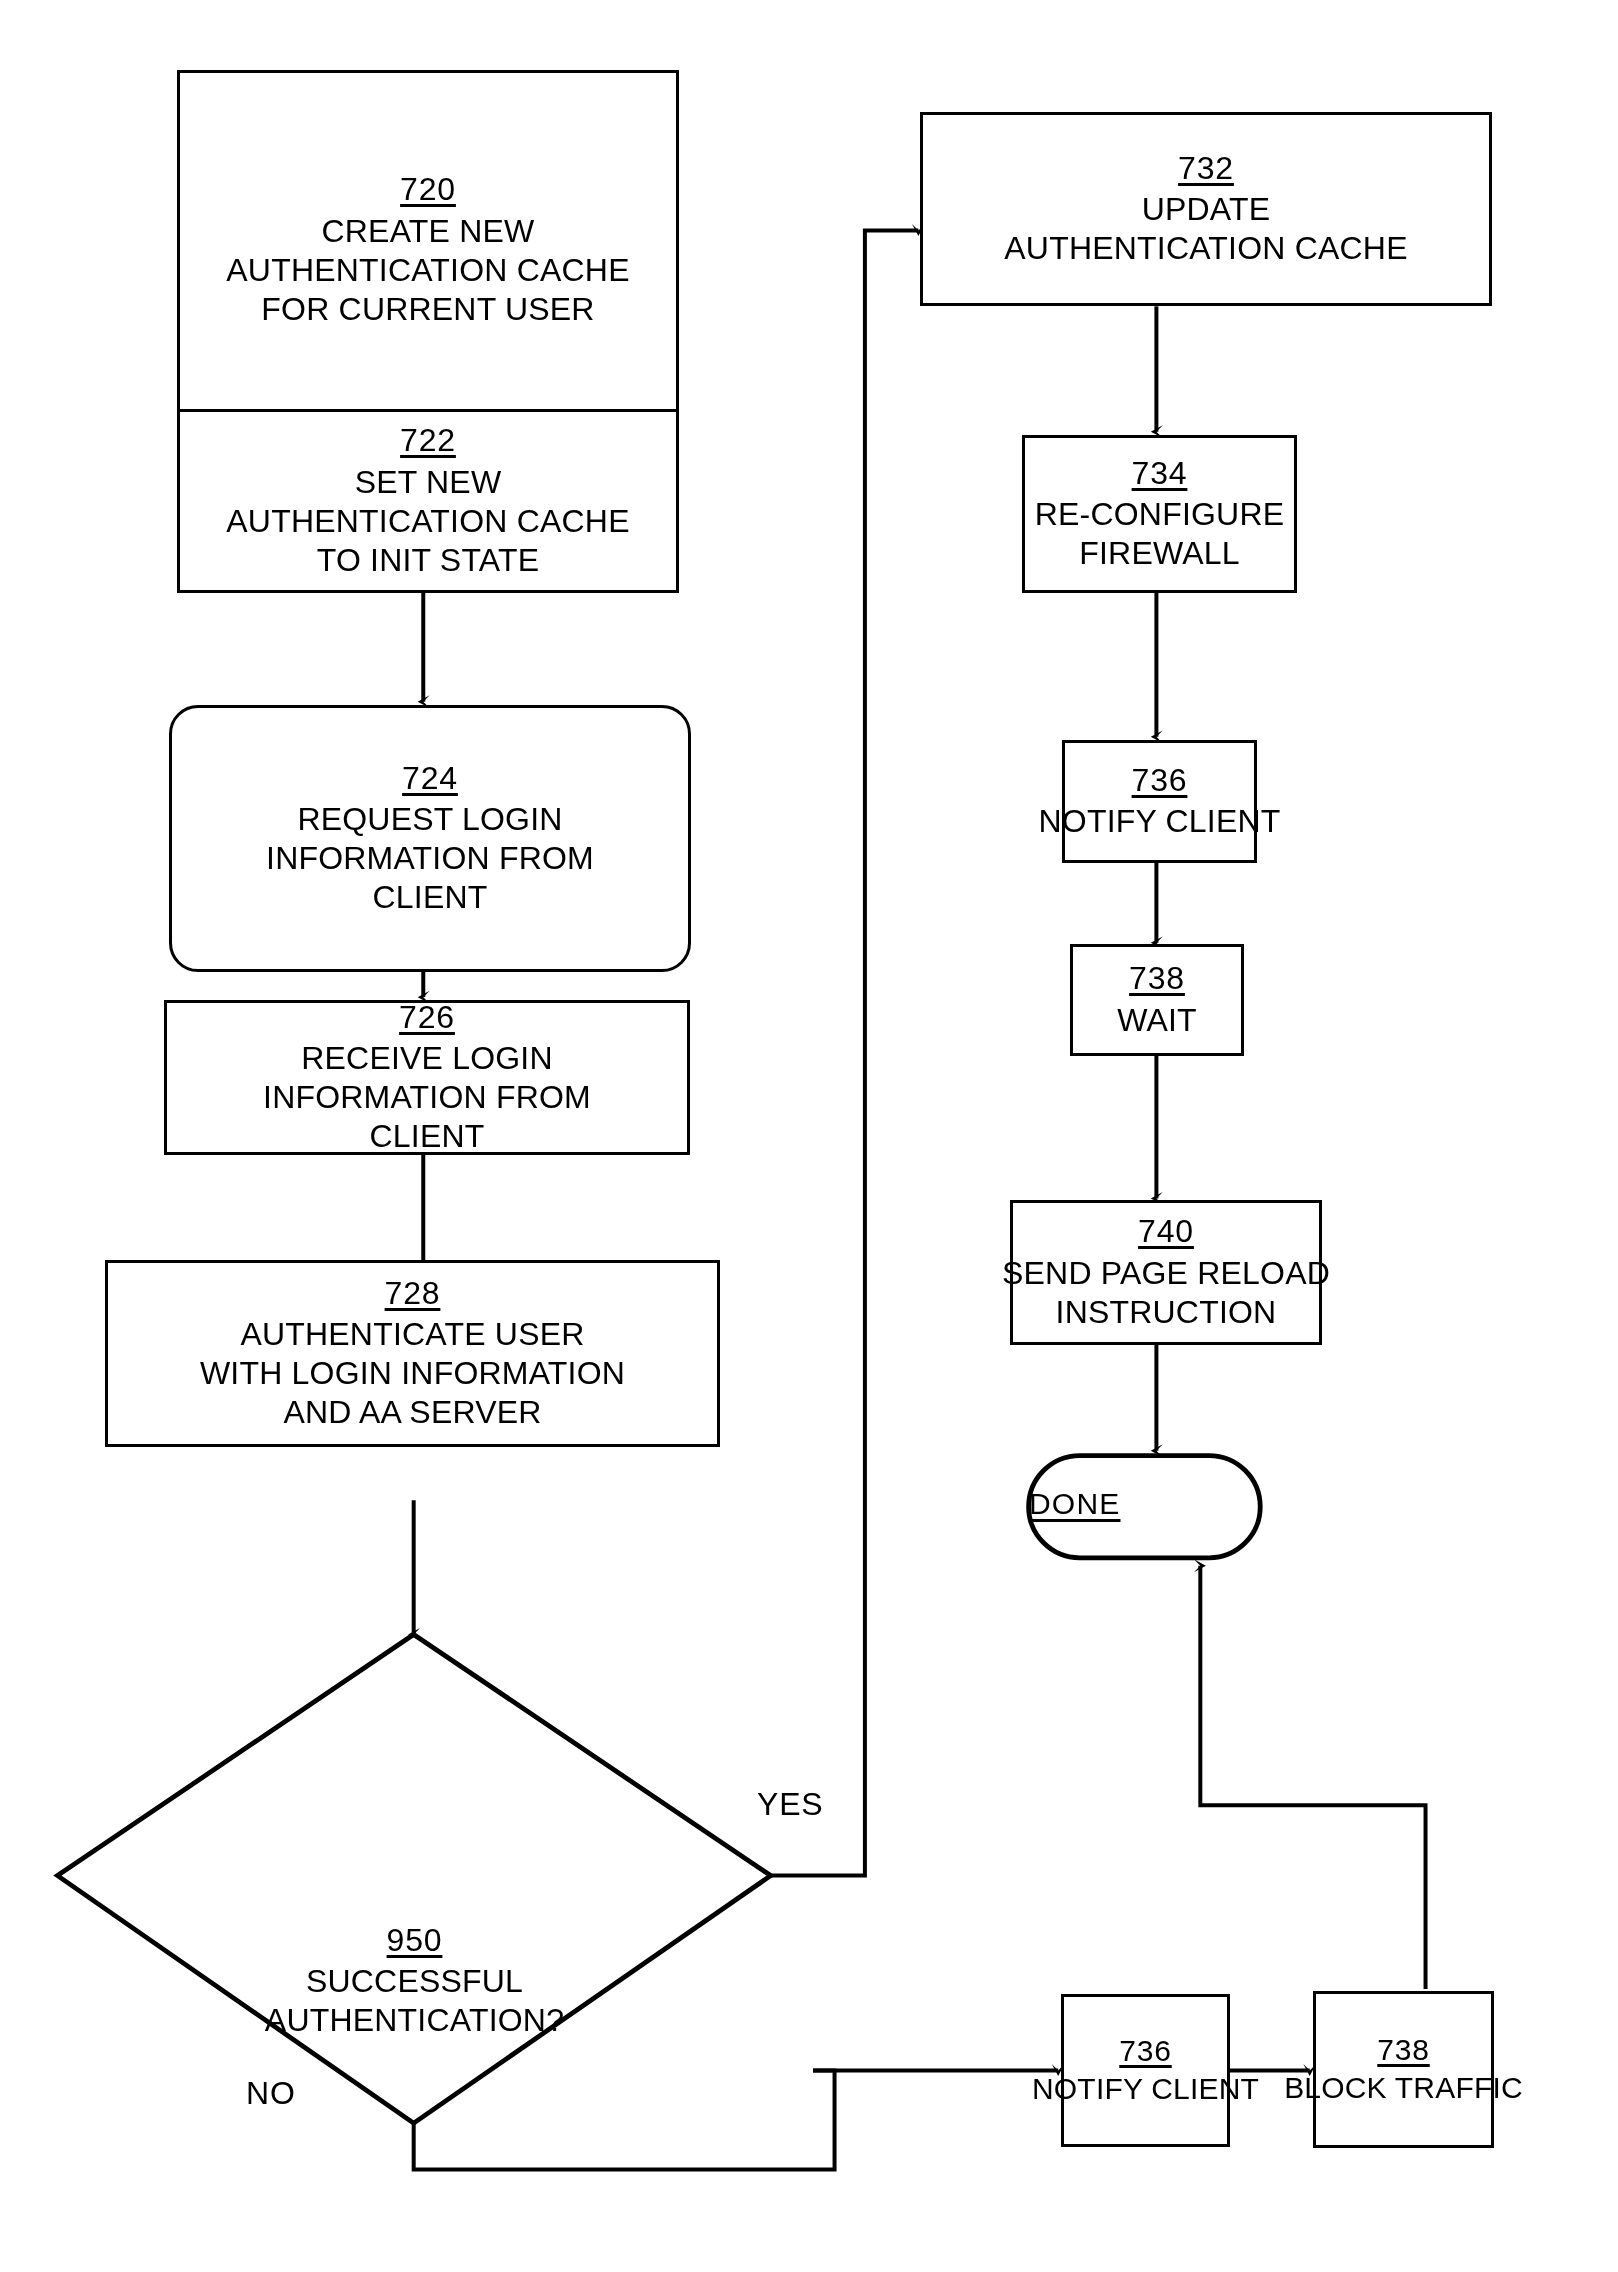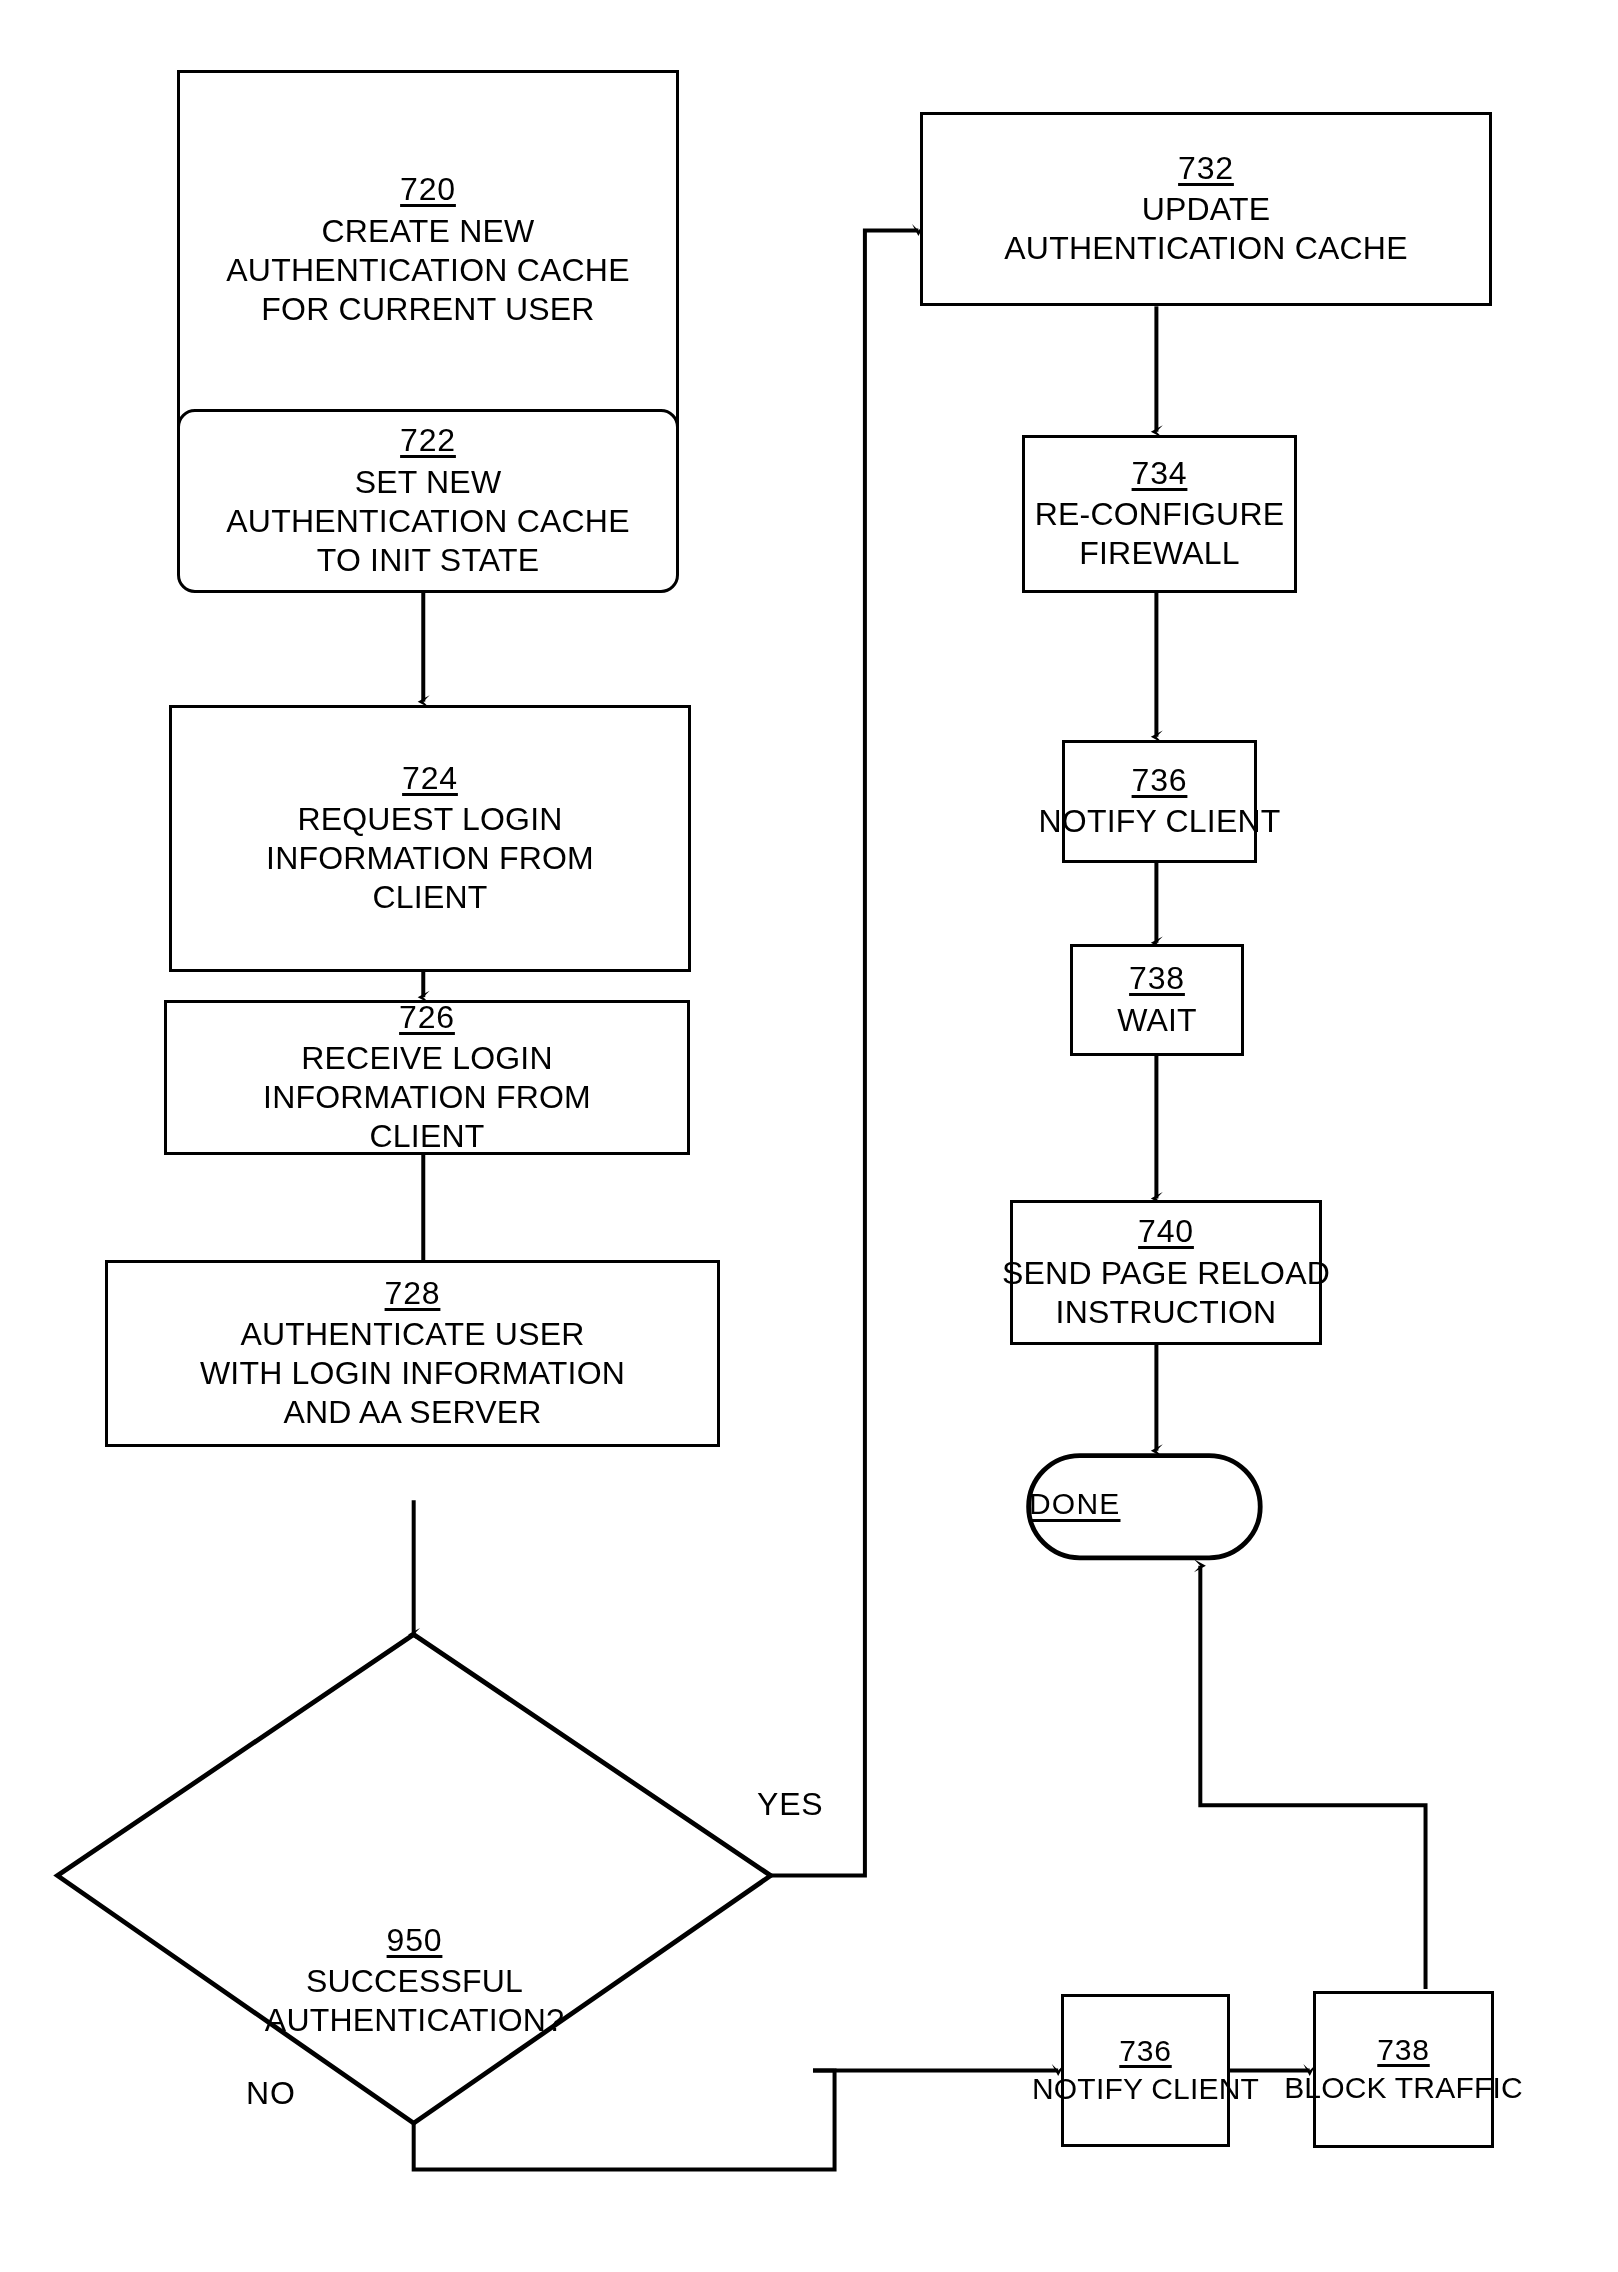--- a/index.html
+++ b/index.html
@@ -135,30 +135,30 @@
 
   <div class="node proc" style="left:177px; top:70px; width:502px; height:360px;">
     <div class="num">720</div>
     <div class="lines">
       <div>CREATE NEW</div>
       <div>AUTHENTICATION CACHE</div>
       <div>FOR CURRENT USER</div>
     </div>
   </div>
 
-  <div class="node proc" style="left:177px; top:409px; width:502px; height:184px;border-radius:18px;">
+  <div class="node proc" style="left:177px; top:409px; width:502px; height:184px;">
     <div class="num">722</div>
     <div class="lines">
       <div>SET NEW</div>
       <div>AUTHENTICATION CACHE</div>
       <div>TO INIT STATE</div>
     </div>
   </div>
 
-  <div class="node proc" style="left:169px; top:705px; width:522px; height:267px;">
+  <div class="node proc" style="left:169px; top:705px; width:522px; height:267px;border-radius:29px;">
     <div class="num">724</div>
     <div class="lines">
       <div>REQUEST LOGIN</div>
       <div>INFORMATION FROM</div>
       <div>CLIENT</div>
     </div>
   </div>
 
   <div class="node proc" style="left:164px; top:1000px; width:526px; height:155px;">
     <div class="num">726</div>

